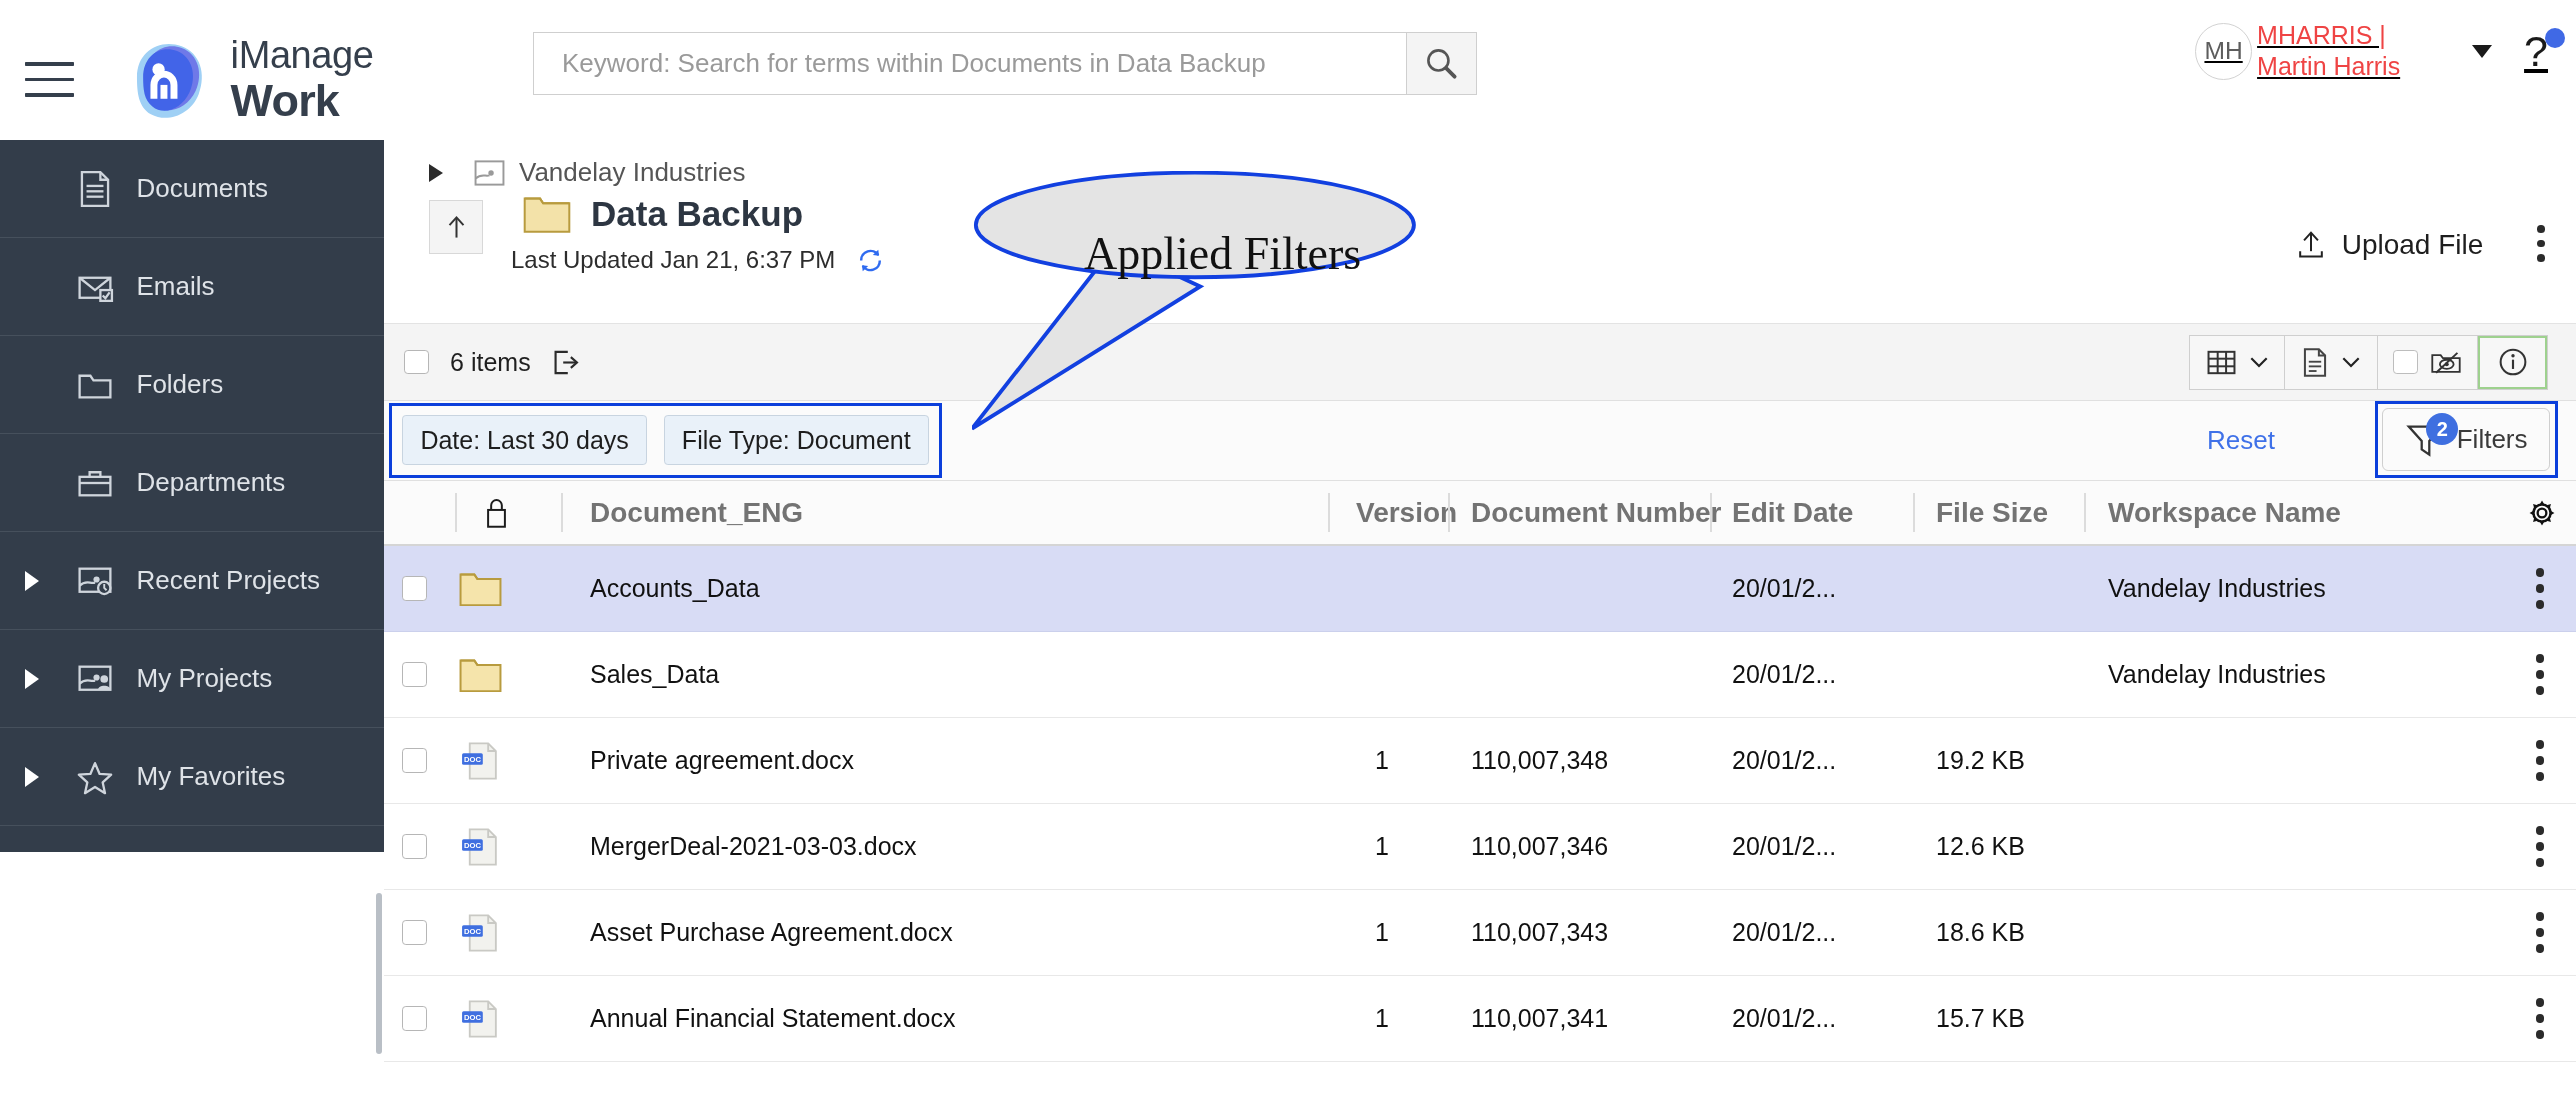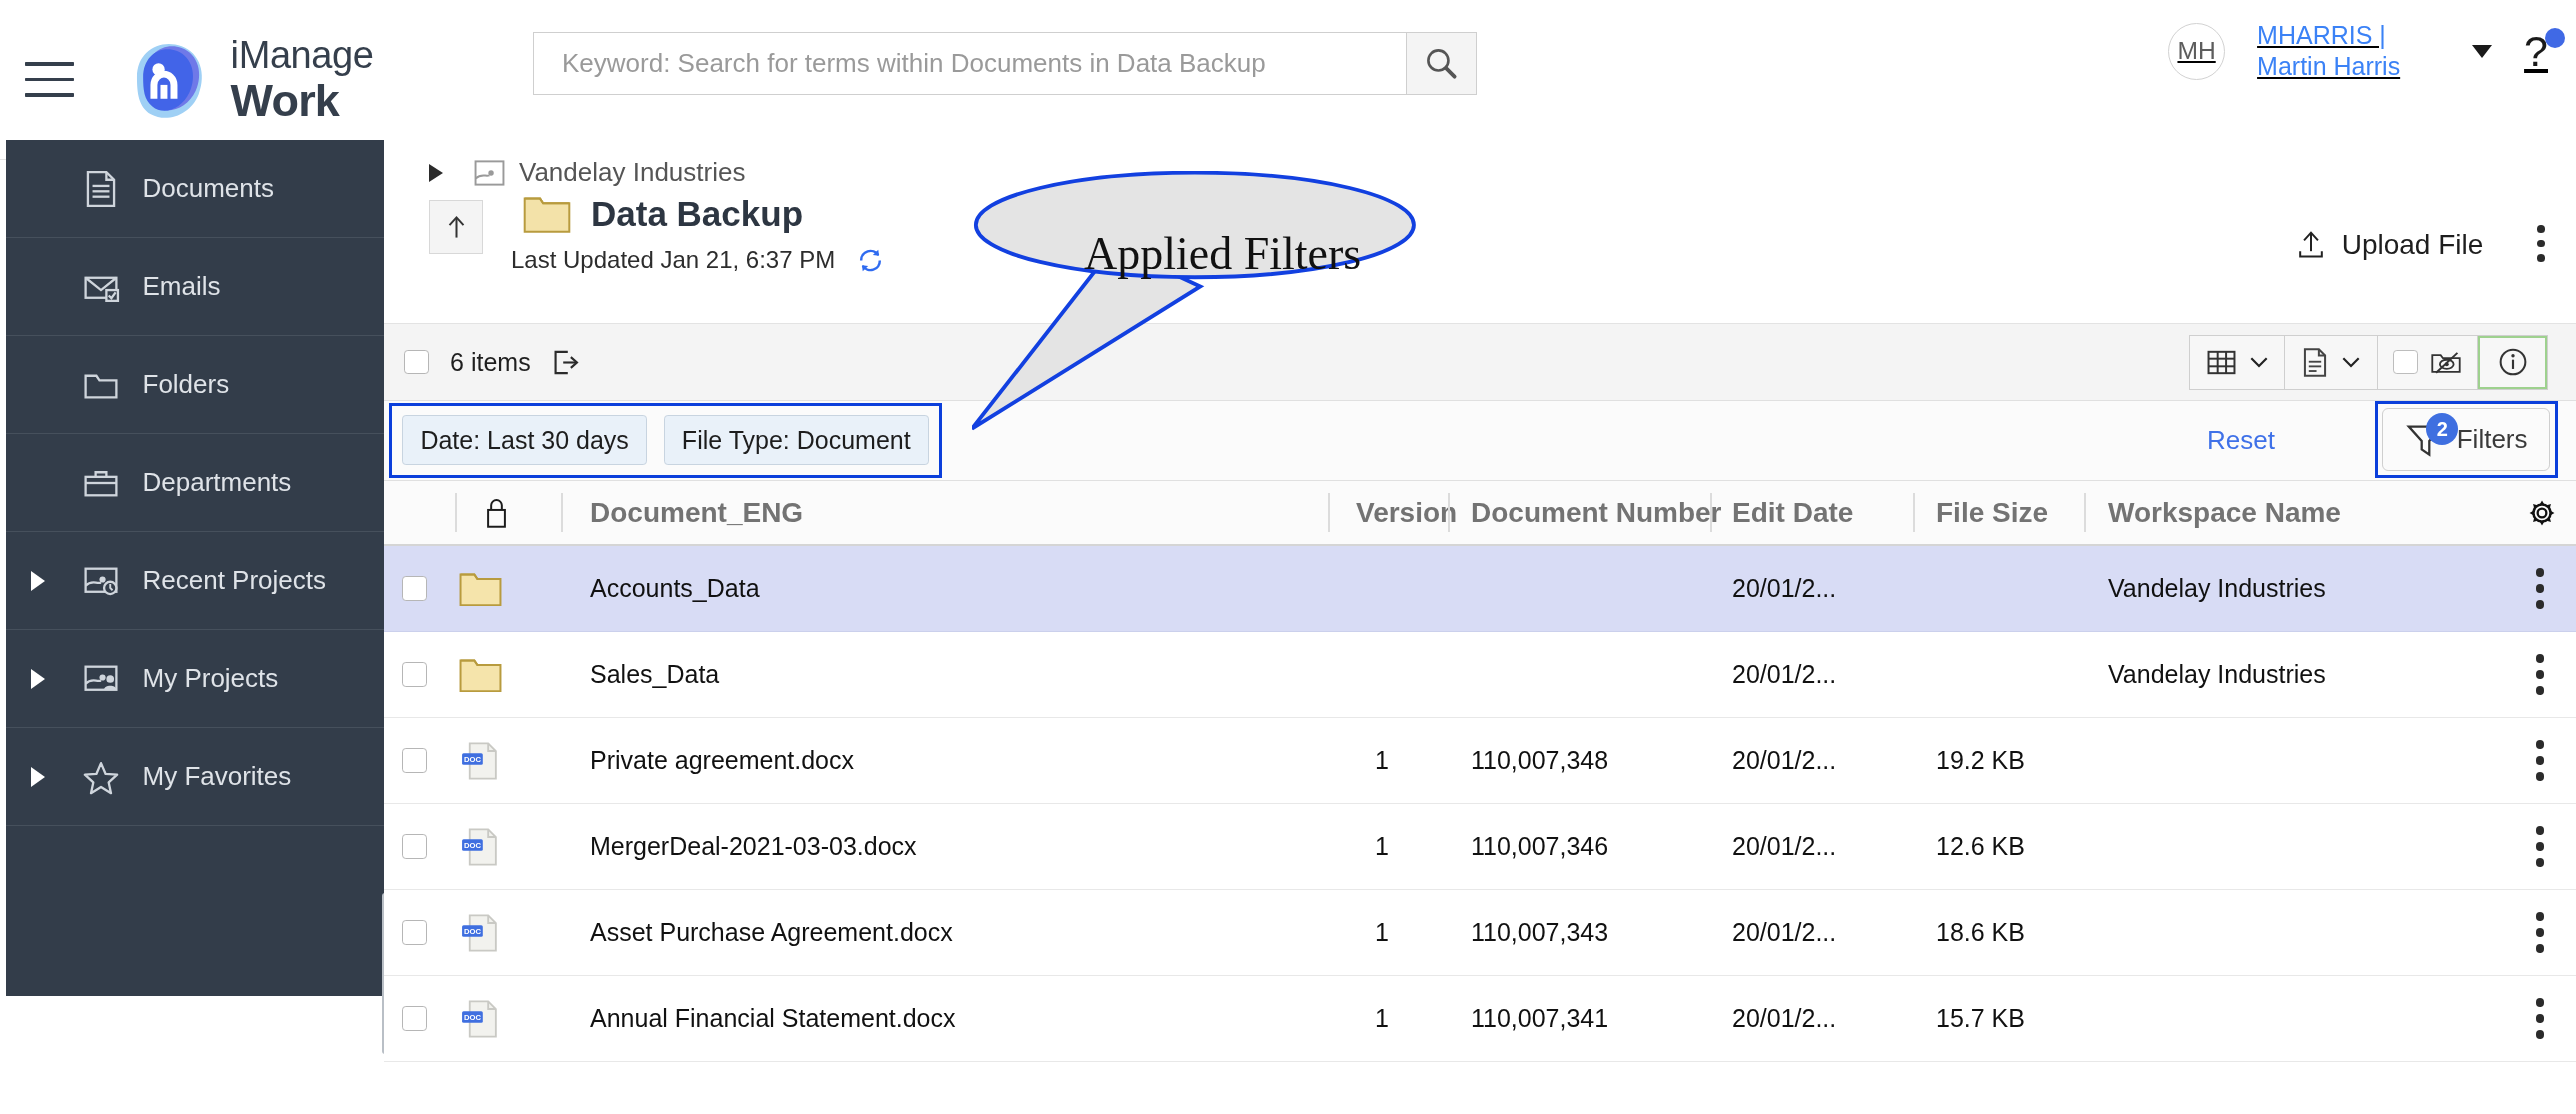--- a/index.html
+++ b/index.html
@@ -52,41 +52,41 @@
     position: absolute; right: 28px; top: 20px;
     display: flex; align-items: center; gap: 0px; text-decoration: underline;
   }
   .avatar {
     width: 57px; height: 57px; border-radius: 50%;
     border: 1.5px solid #d2d2d2; color: #5d5d5d;
     display: flex; align-items: center; justify-content: center;
     font-size: 24.6px;
   }
   .username {
-    margin-left: 32px; font-size: 25px; color: #3b82f6;
+    margin-left: 5px; font-size: 25px; color: #ef4444;
     line-height: 1.25; width: 192px;
   }
   .caret-dn {
     margin-left: 23px;
     width: 0; height: 0; border-left: 10.8px solid transparent;
     border-right: 10.8px solid transparent; border-top: 13px solid #1a1a1a;
     cursor: pointer;
   }
   .helpq {
     margin-left: 32px; font-size: 43px; color: #1a1a1a;
     position: relative; cursor: pointer;
   }
   .bluedot {
     position: absolute; top: 1.5px; right: -17px;
     width: 20px; height: 20px; border-radius: 50%; background: #4069e5;
   }
 
   
   .sidebar {
-    position: absolute; top: 140px; left: 6px; width: 384px; height: 856px;
+    position: absolute; top: 140px; left: 0; width: 384px; height: 712px;
     background: #333d4a;
   }
   .side-item {
     height: 98px; display: flex; align-items: center;
     border-bottom: 0.8px solid #46505c; color: #dfe3e8;
     font-size: 26px; cursor: pointer; position: relative;
   }
   .side-arrow {
     width: 0; height: 0; border-top: 10px solid transparent;
     border-bottom: 10px solid transparent; border-left: 14.6px solid #ffffff;

